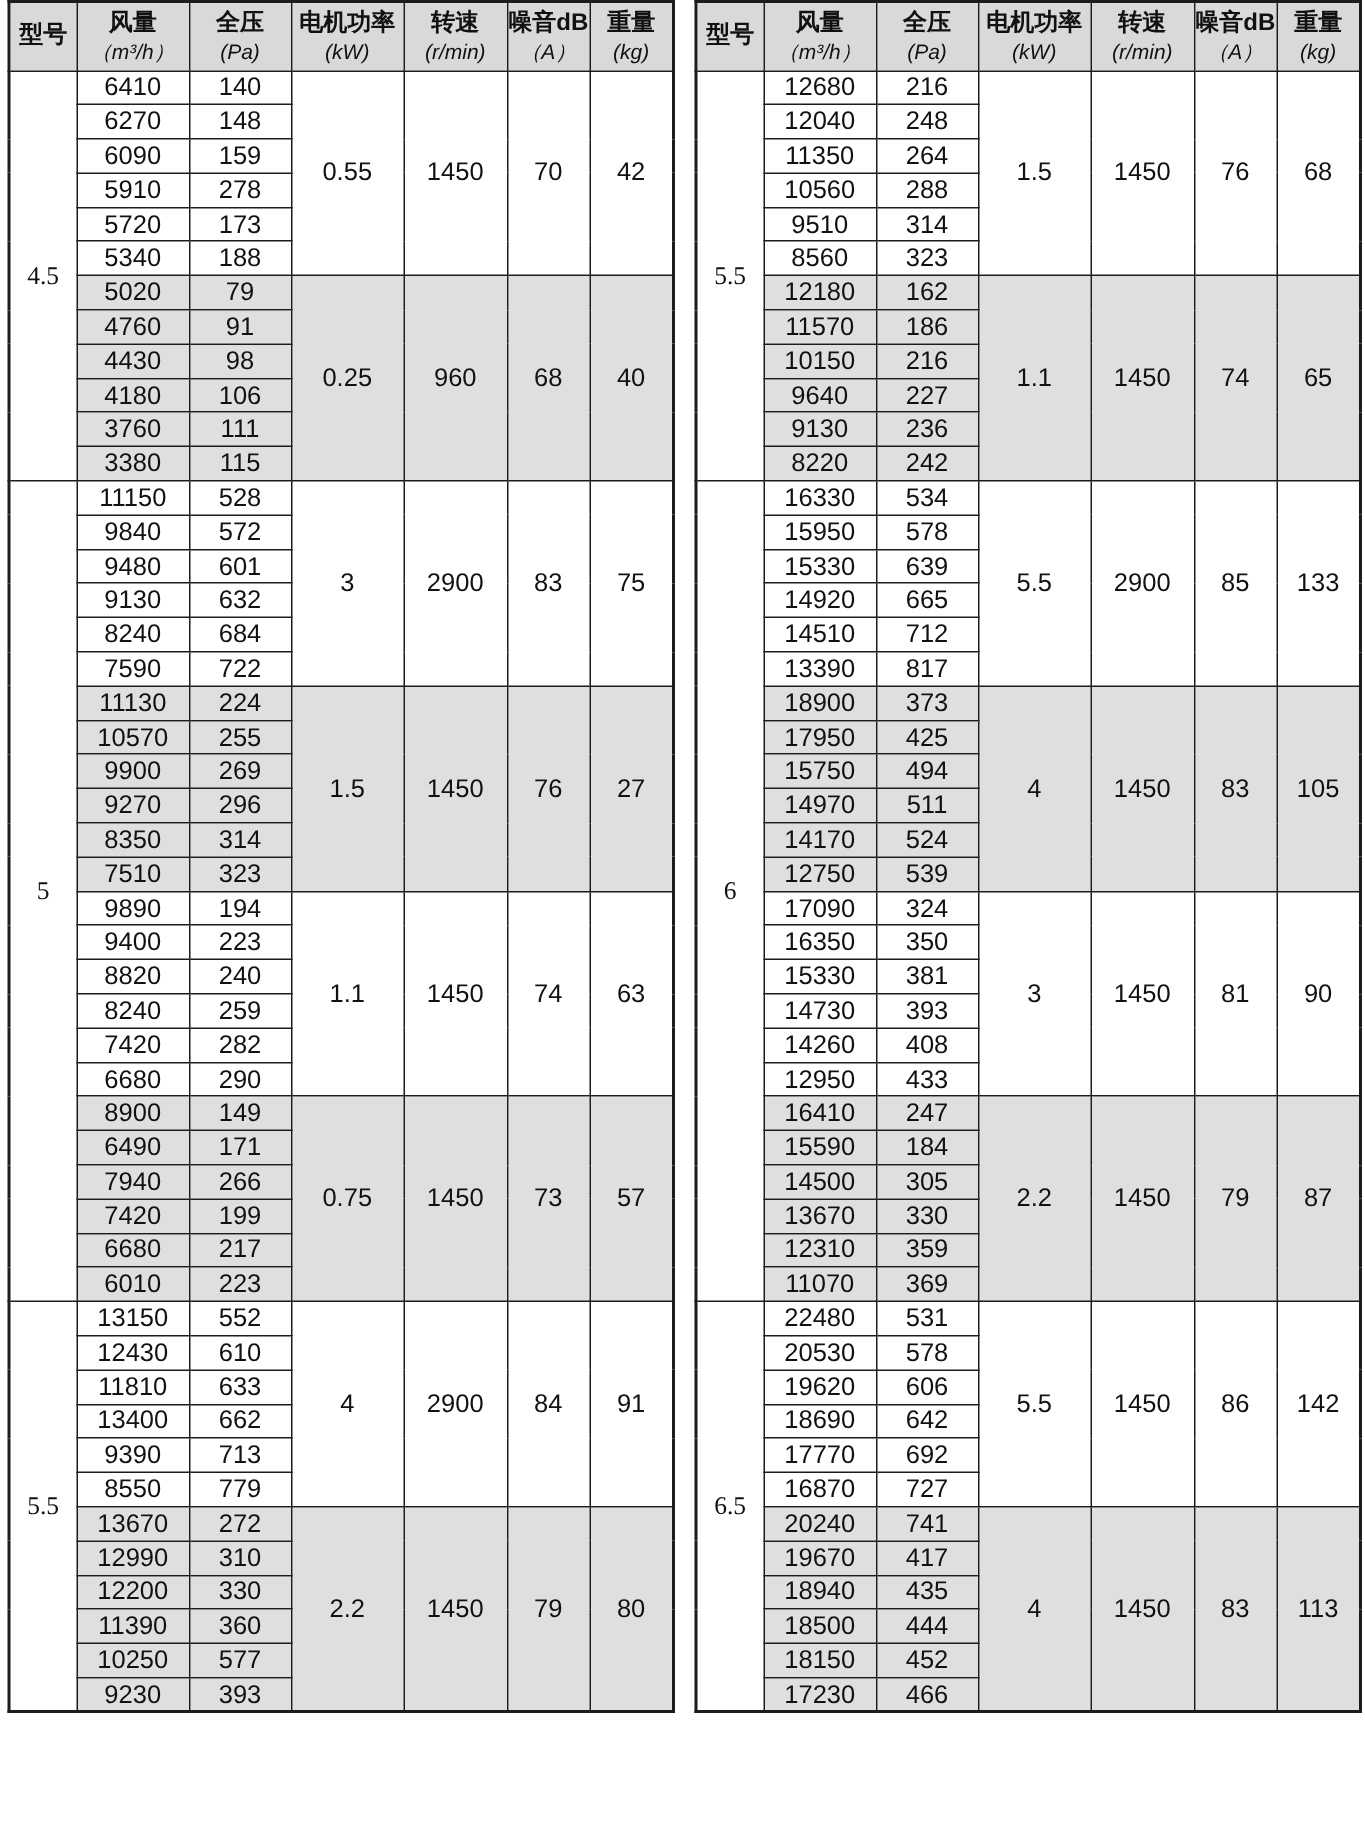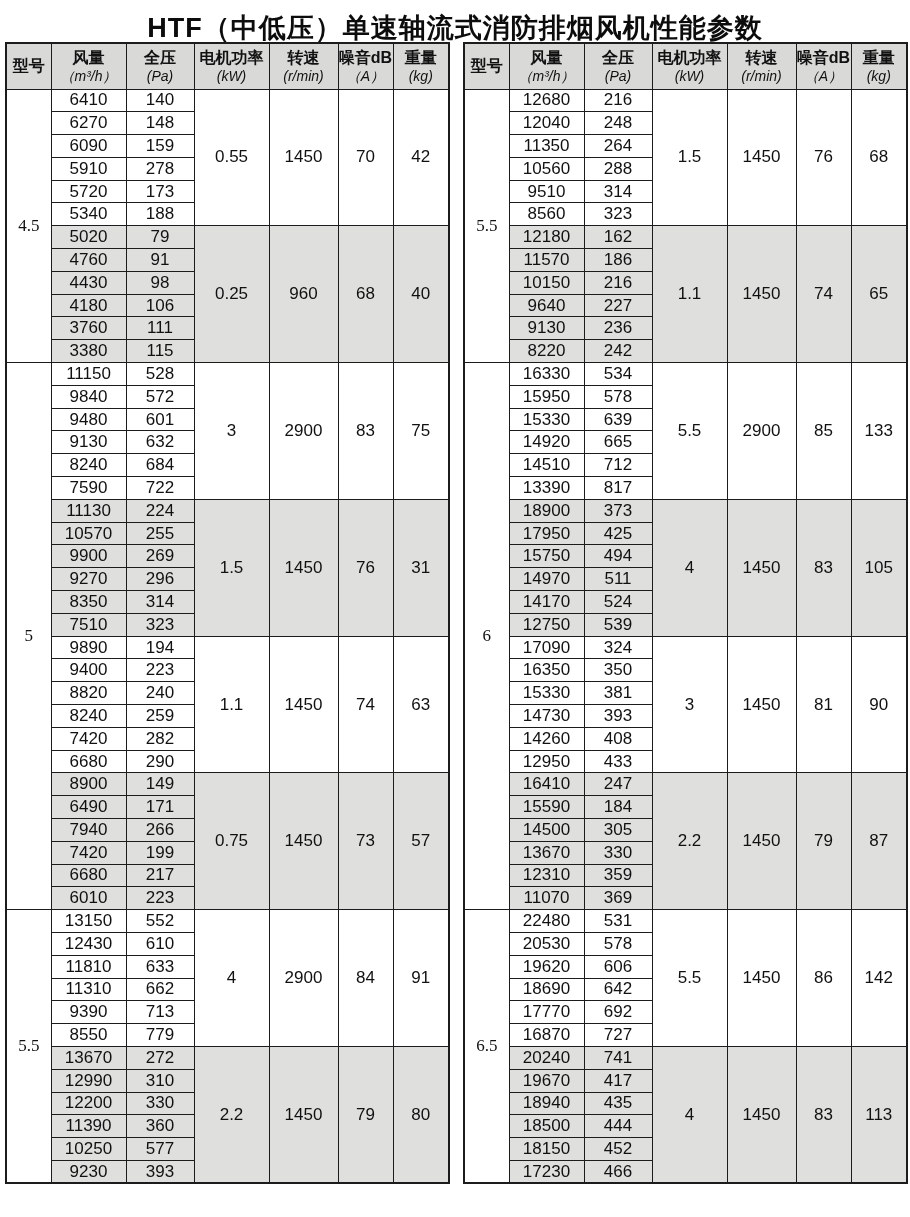--- a/index.html
+++ b/index.html
@@ -65,21 +65,20 @@
   table.spec td.model-cell {
     background: #ffffff !important;
     font-size: 17px;
     font-family: Liberation Serif, serif;
   }
 </style>
 </head>
 <body>
 
 <div class="page">
-  <h1 class="title">HTF（中低压）单速轴流式消防排烟风机性能参数</h1>
   <div class="tables">
 
     <table class="spec">
       <colgroup>
         <col style="width:45px">
           <col style="width:75px">
           <col style="width:68px">
         <col style="width:75px">
           <col style="width:69px">
           <col style="width:55px">
@@ -182,21 +181,21 @@
           <tr>
             <td>7590</td>
             <td>722</td>
           </tr>
           <tr class="shaded">
             <td>11130</td>
             <td>224</td>
             <td rowspan="6">1.5</td>
             <td rowspan="6">1450</td>
             <td rowspan="6">76</td>
-            <td rowspan="6">31</td>
+            <td rowspan="6">27</td>
           </tr>
           <tr class="shaded">
             <td>10570</td>
             <td>255</td>
           </tr>
           <tr class="shaded">
             <td>9900</td>
             <td>269</td>
           </tr>
           <tr class="shaded">
@@ -278,21 +277,21 @@
           </tr>
           <tr>
             <td>12430</td>
             <td>610</td>
           </tr>
           <tr>
             <td>11810</td>
             <td>633</td>
           </tr>
           <tr>
-            <td>11310</td>
+            <td>13400</td>
             <td>662</td>
           </tr>
           <tr>
             <td>9390</td>
             <td>713</td>
           </tr>
           <tr>
             <td>8550</td>
             <td>779</td>
           </tr>

